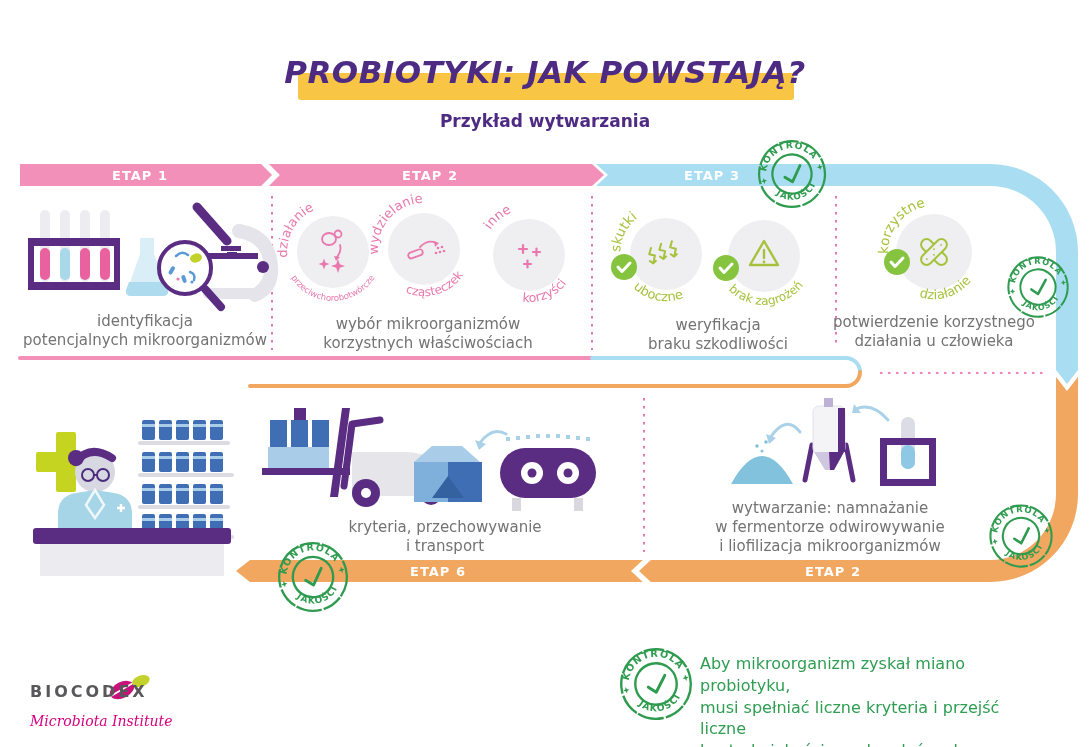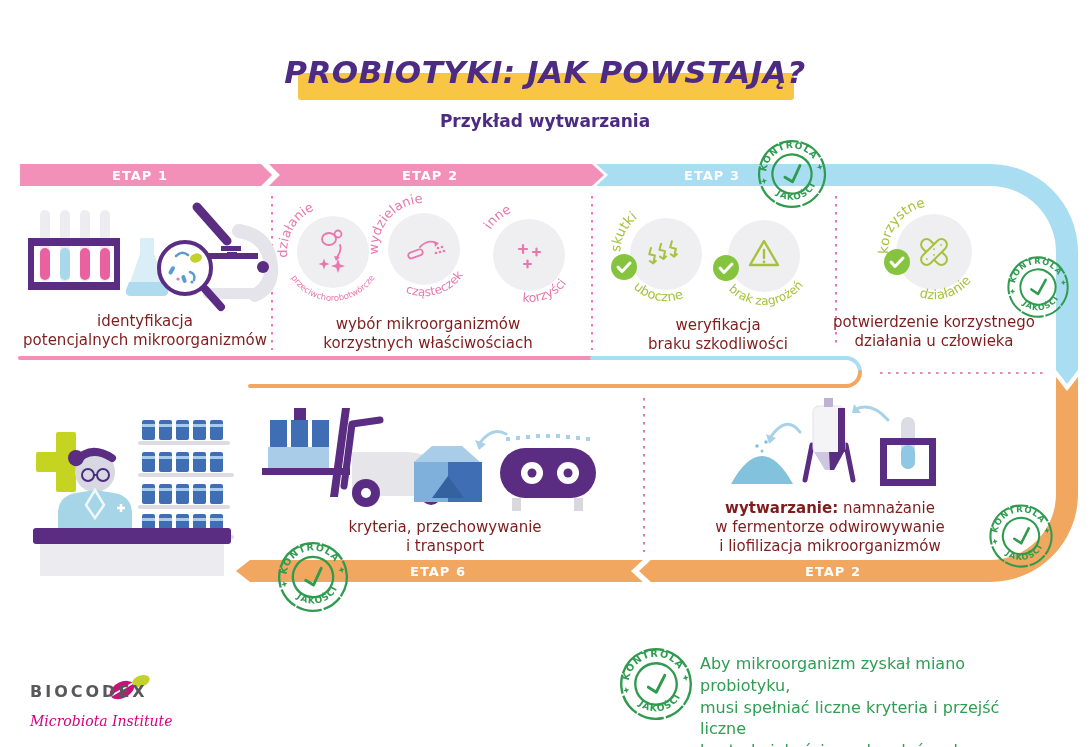--- a/index.html
+++ b/index.html
@@ -5,22 +5,22 @@
   html,body{margin:0;padding:0;background:#fff;}
   #stage{position:relative;width:1090px;height:747px;background:#fff;overflow:hidden;
          font-family:"DejaVu Sans",sans-serif;}
   #scene{position:absolute;left:0;top:0;z-index:1;}
   .ov{position:absolute;z-index:2;}
   .hl{position:absolute;left:298px;top:73px;width:496px;height:27px;background:#F8C545;border-radius:3px;z-index:2;}
   .title{left:0;top:54px;width:1090px;text-align:center;font-size:31px;font-weight:bold;
          color:#4E2B82;letter-spacing:.5px;z-index:3;font-style:italic;}
   .subtitle{left:0;top:111px;width:1090px;text-align:center;font-size:17px;font-weight:600;color:#4E2B82;}
   .band-label{color:#fff;font-weight:bold;font-size:13px;letter-spacing:1px;text-align:center;z-index:3;}
-  .caption{color:#7f1d1d;font-size:15px;line-height:1.28;text-align:center;white-space:pre-line;z-index:3;}
-  .caption b{font-weight:bold;}
+  .caption{color:#737373;font-size:15px;line-height:1.28;text-align:center;white-space:pre-line;z-index:3;}
+  .caption b{font-weight:normal;}
   .note{color:#2F9D52;font-size:16px;line-height:1.36;white-space:pre-line;z-index:3;}
   .logo-name{color:#58585A;font-weight:bold;font-size:16px;letter-spacing:3px;}
   .logo-sub{color:#D6017F;font-style:italic;font-family:"DejaVu Serif",serif;font-size:14px;margin-top:12px;}
 </style>
 </head>
 <body>
 
 <div id="stage">
 
 <svg id="scene" width="1090" height="747" viewBox="0 0 1090 747">

